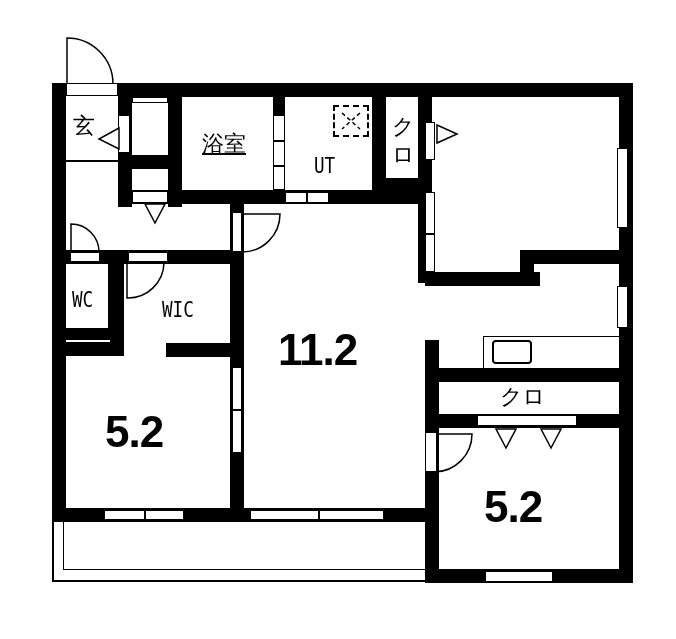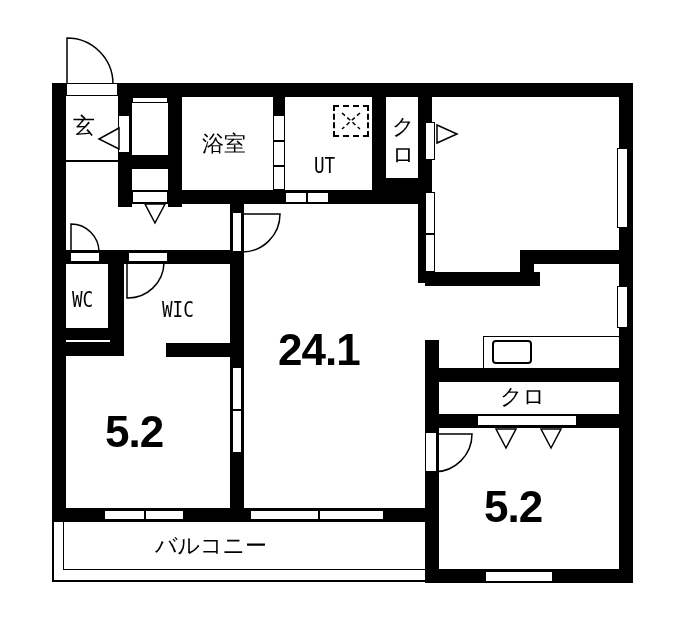--- a/index.html
+++ b/index.html
@@ -118,24 +118,23 @@
 
   <div class="win" style="left:104px;top:510px;width:80px;height:10px;"></div>
   <div class="ln" style="left:144px;top:510px;width:1.5px;height:10px;"></div>
   <div class="win" style="left:250px;top:510px;width:134px;height:10px;"></div>
   <div class="ln" style="left:318px;top:510px;width:1.5px;height:10px;"></div>
 
   <div style="position:absolute;left:52px;top:520px;width:375px;height:62px;border:2px solid #000;border-top:none;border-right:none;box-sizing:border-box;"></div>
   <div style="position:absolute;left:63px;top:520px;width:364px;height:50px;border:1.5px solid #000;border-top:none;border-right:none;box-sizing:border-box;"></div>
 
   <span class="lbl sm" style="left:73px;top:115px;">玄</span>
-  <span class="lbl sm" style="left:202px;top:133px;">浴室</span>
+  <span class="lbl sm" style="left:202px;top:133px;text-decoration:underline;">浴室</span>
   <span class="lbl narrow" style="left:314px;top:155px;">UT</span>
   <span class="lbl sm" style="left:392px;top:113px;width:22px;white-space:normal;line-height:1.25;">クロ</span>
   <span class="lbl narrow" style="left:72px;top:289px;">WC</span>
   <span class="lbl narrow" style="left:162px;top:299px;">WIC</span>
-  <span class="lbl big" style="left:278px;top:328px;">24.1</span>
+  <span class="lbl big" style="left:278px;top:328px;">11.2</span>
   <span class="lbl big" style="left:105px;top:410px;">5.2</span>
   <span class="lbl sm" style="left:500px;top:386px;">クロ</span>
   <span class="lbl big" style="left:484px;top:485px;">5.2</span>
-  <span class="lbl sm" style="left:155px;top:535px;">バルコニー</span>
 
 </div>
 
 </body></html>

